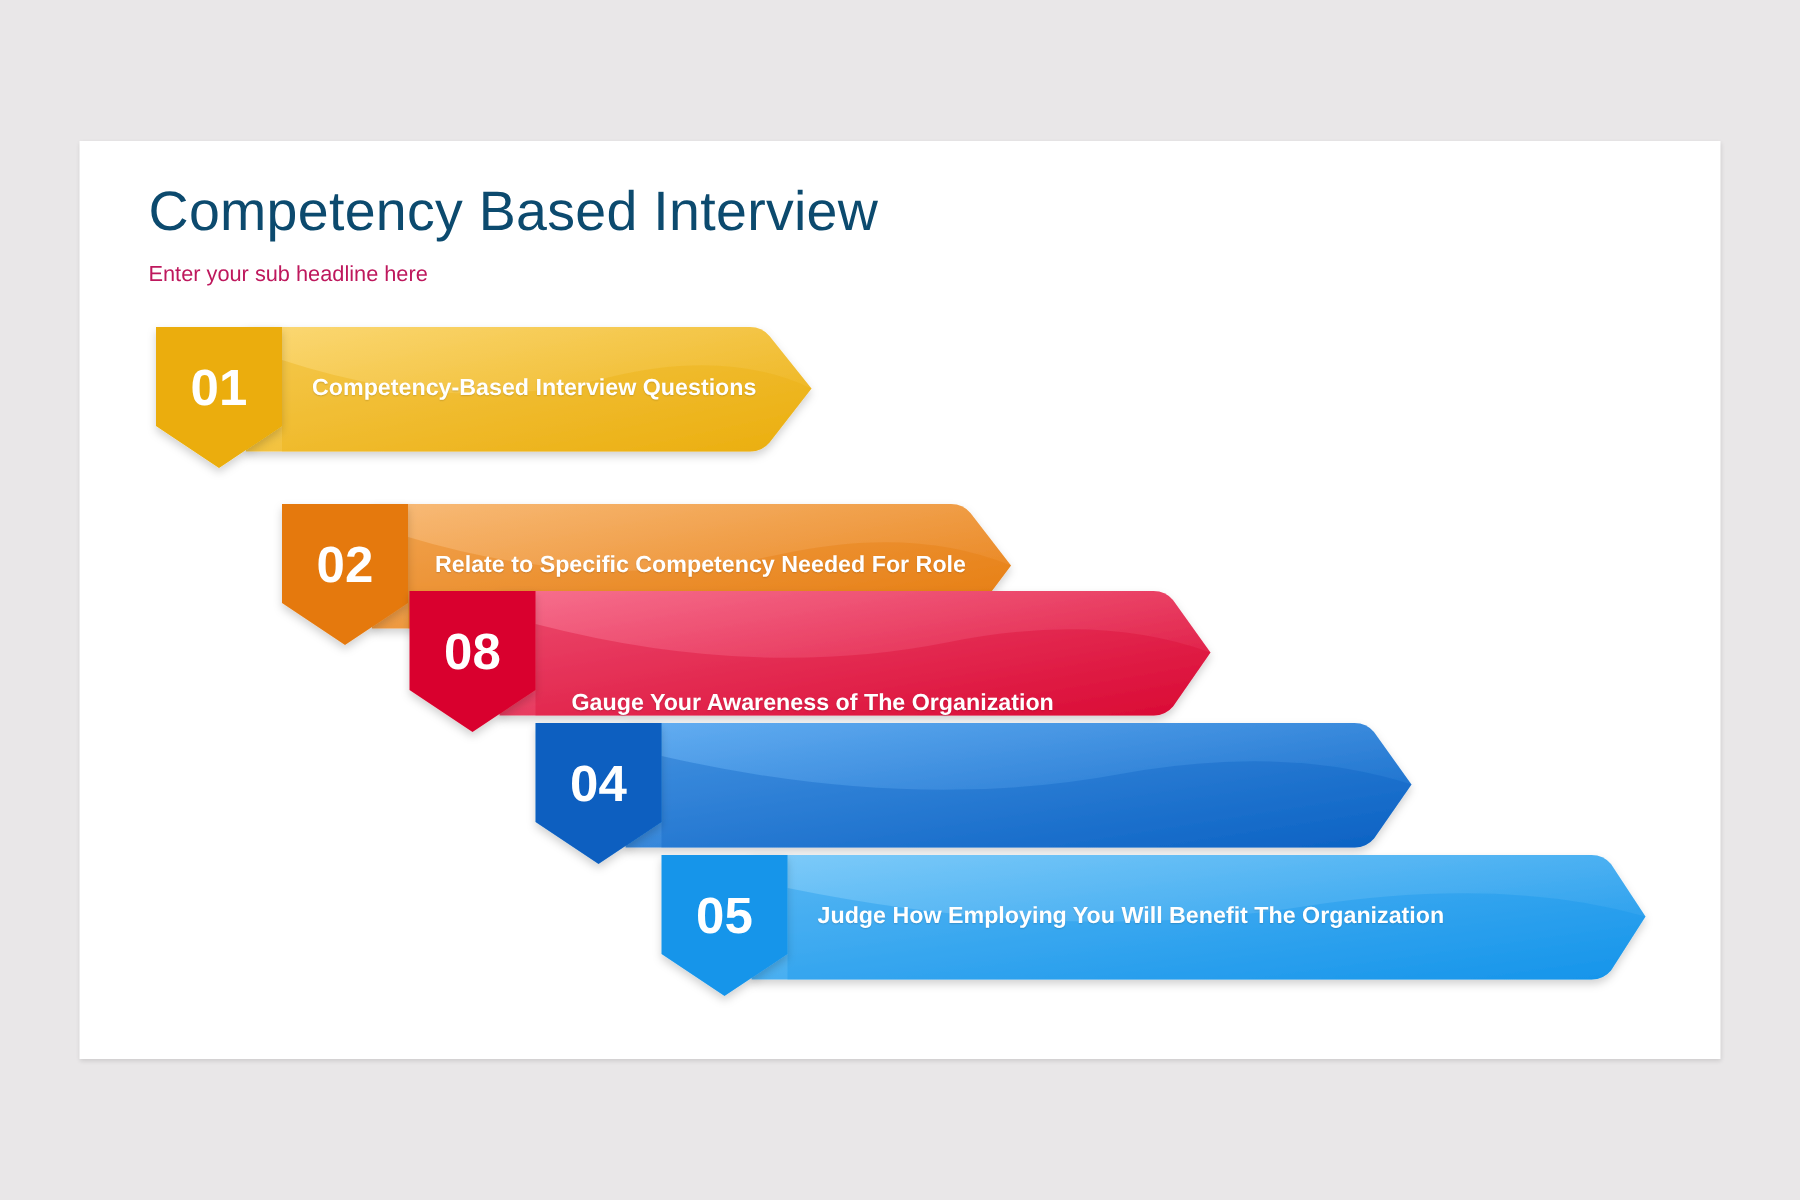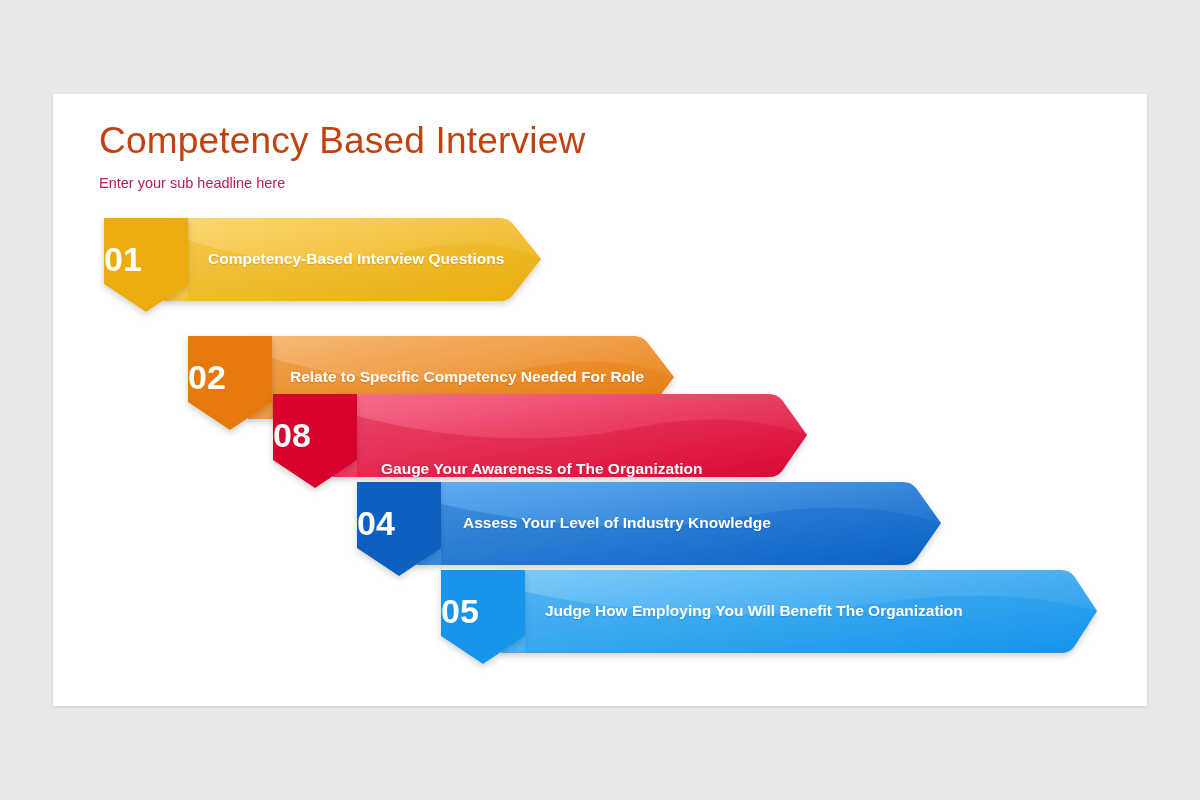--- a/index.html
+++ b/index.html
@@ -1,22 +1,22 @@
 <!DOCTYPE html>
 <html><head>
 <meta charset="utf-8">
 <style>
   html, body { margin:0; padding:0; }
   body { width:1200px; height:800px; background:#e9e7e8; position:relative; overflow:hidden; font-family:"Liberation Sans", sans-serif; }
   .slide { position:absolute; left:53px; top:94px; width:1094px; height:612px; background:#ffffff; box-shadow:0 1px 3px rgba(0,0,0,0.12); }
-  .title { position:absolute; left:99px; top:120px; font-size:37px; color:#c2410c; font-weight:normal; letter-spacing:0.2px; white-space:nowrap; }
+  .title { position:absolute; left:99px; top:120px; font-size:37px; color:#0c4a6e; font-weight:normal; letter-spacing:0.2px; white-space:nowrap; }
   .subtitle { position:absolute; left:99px; top:175px; font-size:14.5px; color:#be185d; white-space:nowrap; }
   .step { position:absolute; height:120px; }
   .step svg { position:absolute; left:0; top:0; overflow:visible; }
-  .step-num { position:absolute; width:84px; color:#fff; font-weight:bold; font-size:34px; top:22px; left:0; }
+  .step-num { position:absolute; width:84px; text-align:center; color:#fff; font-weight:bold; font-size:34px; top:22px; left:0; }
   .step-text { position:absolute; top:32px; color:#fff; font-weight:bold; font-size:15.5px; white-space:nowrap; text-shadow:0 1px 1px rgba(0,0,0,0.15); }
 </style>
 </head>
 <body>
 
 <div class="slide"></div>
 <div class="title">Competency Based Interview</div>
 <div class="subtitle">Enter your sub headline here</div>
 
 <div class="step" style="left:104px; top:218px; width:440px;">
@@ -76,21 +76,20 @@
       <linearGradient id="g4" x1="0" y1="0" x2="1" y2="1">
           <stop offset="0" stop-color="#63aef2"></stop>
           <stop offset="1" stop-color="#0b62c4"></stop>
         </linearGradient>
     </defs>
     <path d="M60 0 H546 Q554 0 559 6 L584 41 L559 77 Q554 83 546 83 H60 Z" fill="url(#g4)" filter="url(#sh)"></path>
     <path d="M84 22 Q250 60 390 34 Q500 14 584 41 L559 77 Q554 83 546 83 H84 Z" fill="#0b62c4" opacity="0.35"></path>
     <path d="M0 0 H84 V66 L42 94 L0 66 Z" fill="#0a5fc0" filter="url(#sh)"></path>
   </svg>
   <div class="step-num">04</div>
-  <div class="step-text" style="left:106px;">Assess Your Level of Industry Knowledge</div>
 </div>
 
 <div class="step" style="left:441px; top:570px; width:660px;">
   <svg width="660" height="100">
     <defs>
       <linearGradient id="g5" x1="0" y1="0" x2="1" y2="1">
           <stop offset="0" stop-color="#7ecbf9"></stop>
           <stop offset="1" stop-color="#1594ea"></stop>
         </linearGradient>
     </defs>

